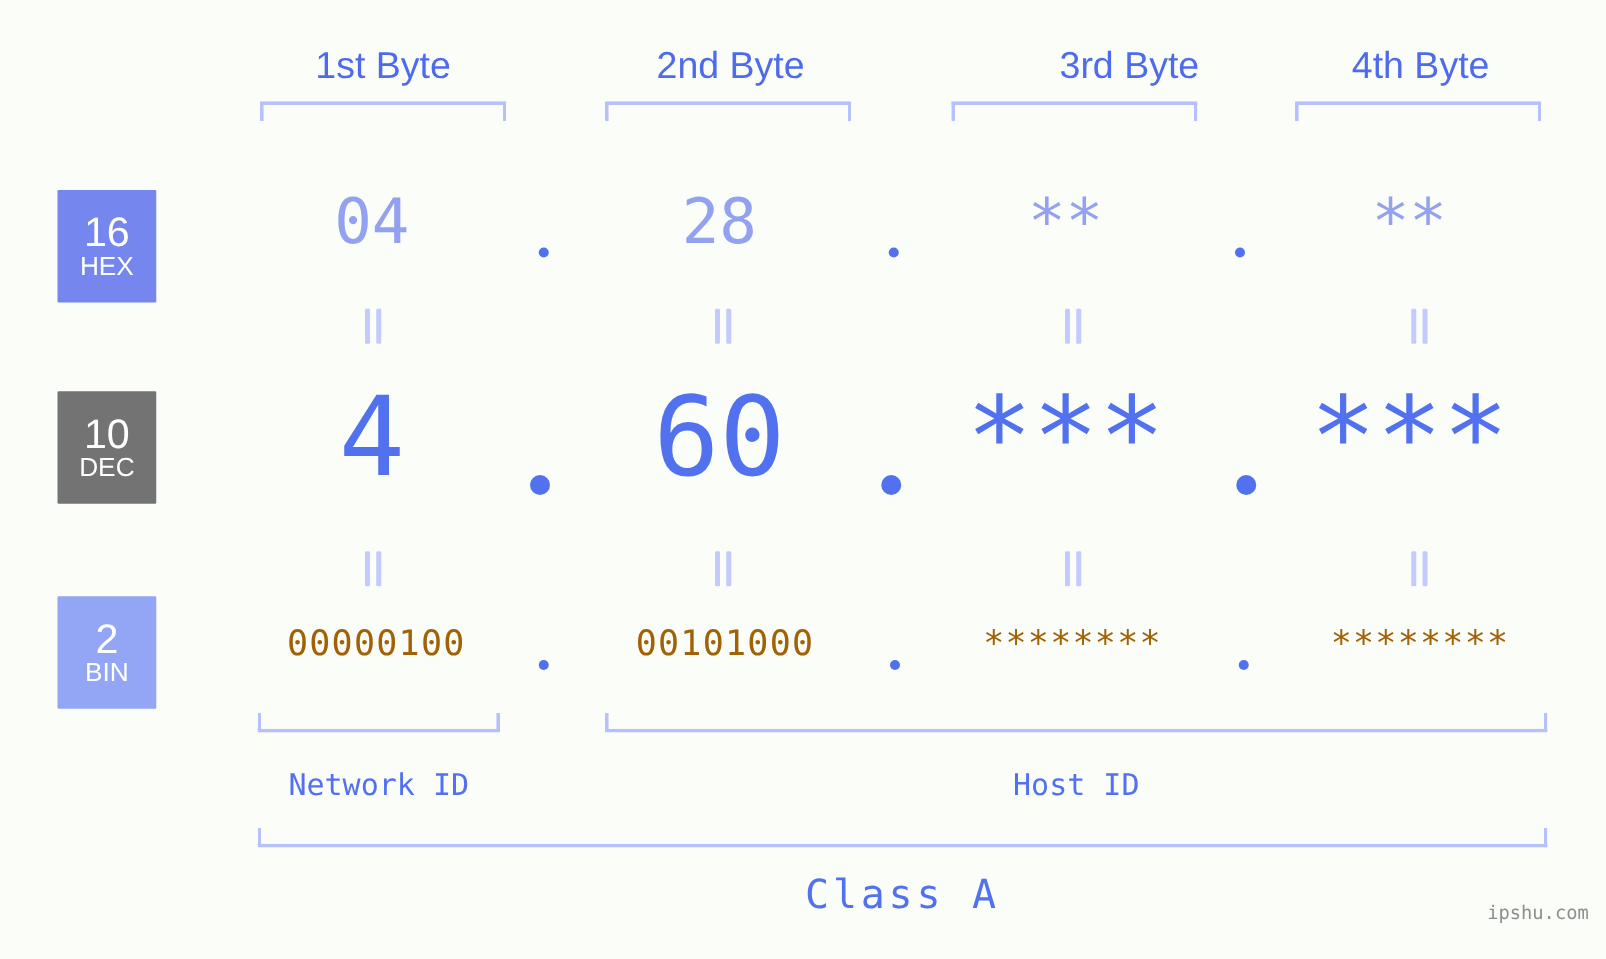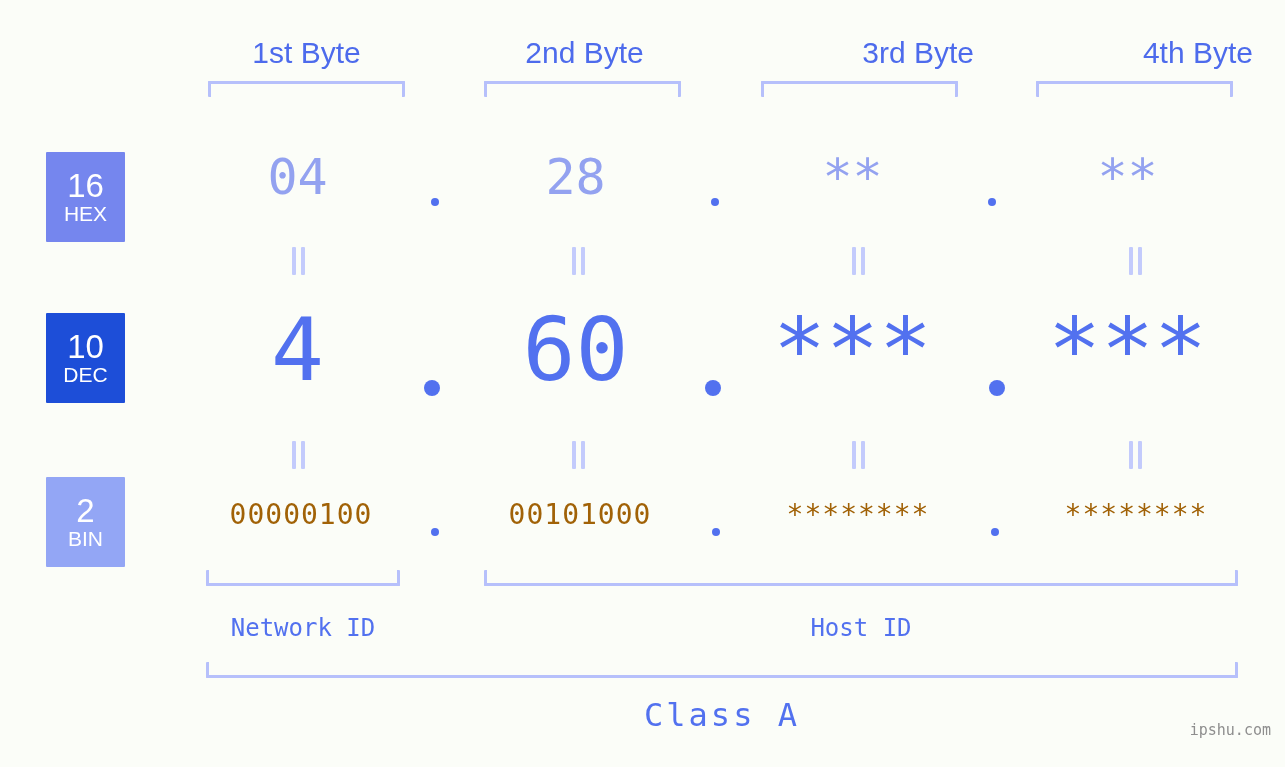--- a/index.html
+++ b/index.html
@@ -75,21 +75,21 @@
     font-weight: 400;
     font-family: "Liberation Sans", sans-serif;
   }
   .badge .lbl {
     font-size: 21px;
     line-height: 24px;
     font-weight: 400;
     font-family: "Liberation Sans", sans-serif;
   }
   #badge-hex { top: 152px; height: 90px; background: #7586ee; }
-  #badge-dec { top: 313px; height: 90px; background: #1d4ed8; }
+  #badge-dec { top: 313px; height: 90px; background: #737373; }
   #badge-bin { top: 477px; height: 90px; background: #93a6f5; }
 
   
   .cell {
     position: absolute;
     text-align: center;
     white-space: nowrap;
     font-family: "DejaVu Sans Mono", monospace;
   }
   .row-hex .cell {
@@ -179,22 +179,22 @@
     letter-spacing: 0px;
   }
 </style>
 </head>
 <body>
 
 <div class="stage">
 
   <div class="byte-head" style="left:190px; width:233px;">1st Byte</div>
   <div class="byte-head" style="left:468px; width:233px;">2nd Byte</div>
-  <div class="byte-head" style="left:741px; width:233px;text-align:right;">3rd Byte</div>
-  <div class="byte-head" style="left:1020px; width:233px;text-align:right;">4th Byte</div>
+  <div class="byte-head" style="left:787px; width:233px;">3rd Byte</div>
+  <div class="byte-head" style="left:1020px; width:233px;">4th Byte</div>
 
   <div class="bracket-down" style="left:208px; width:197px; top:81px;"></div>
   <div class="bracket-down" style="left:484px; width:197px; top:81px;"></div>
   <div class="bracket-down" style="left:761px; width:197px; top:81px;"></div>
   <div class="bracket-down" style="left:1036px; width:197px; top:81px;"></div>
 
   <div class="badge" id="badge-hex">
     <div class="num">16</div>
     <div class="lbl">HEX</div>
   </div>

